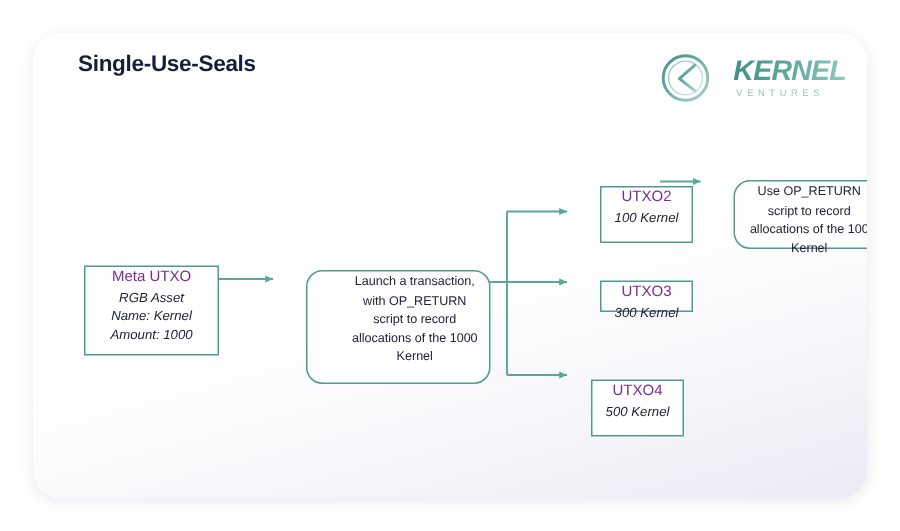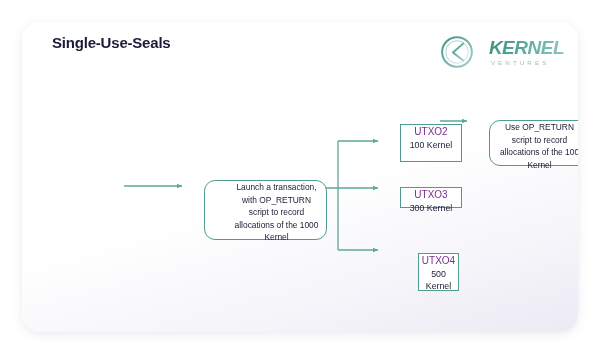--- a/index.html
+++ b/index.html
@@ -92,33 +92,34 @@
   .node-title {
     font-size: 10px;
     font-weight: normal;
     color: #7b2d8e;
     line-height: 1.35;
   }
   .node-line {
     font-size: 8.8px;
     color: #22223b;
     line-height: 1.45;
+    font-style: italic;
   }
   .node-body {
     font-size: 8.4px;
     color: #22223b;
     line-height: 1.5;
     padding: 0 6px;
   }
 
   #node-meta   { left: 34px;  top: 155px; width: 90px;  height: 60px; }
-  #node-tx     { left: 182px; top: 158px; width: 123px; height: 60px; padding-left: 22px; }
+  #node-tx     { left: 182px; top: 158px; width: 123px; height: 76px; padding-left: 22px; }
   #node-utxo2  { left: 378px; top: 102px; width: 62px;  height: 38px; }
   #node-utxo3  { left: 378px; top: 165px; width: 62px;  height: 21px; }
-  #node-utxo4  { left: 396px; top: 231px; width: 41px;  height: 38px; }
+  #node-utxo4  { left: 372px; top: 231px; width: 62px;  height: 38px; }
   #node-note   { left: 467px; top: 98px;  width: 101px; height: 46px; }
 
   
   #wires {
     position: absolute;
     left: 0; top: 0;
     width: 600px; height: 354px;
     pointer-events: none;
   }
 </style>
@@ -165,20 +166,26 @@
         <path d="M316,119 L316,228"></path>
 
         <path d="M316,119 L356,119" marker-end="url(#arrow)"></path>
         <path d="M316,166 L356,166" marker-end="url(#arrow)"></path>
         <path d="M316,228 L356,228" marker-end="url(#arrow)"></path>
 
         <path d="M418,99 L445,99" marker-end="url(#arrow)"></path>
       </g>
     </svg>
 
+    <div id="node-meta" class="node">
+      <div class="node-title">Meta UTXO</div>
+      <div class="node-line">RGB Asset</div>
+      <div class="node-line">Name: Kernel</div>
+      <div class="node-line">Amount: 1000</div>
+    </div>
 
     <div id="node-tx" class="node rounded">
       <div class="node-body">Launch a transaction, with OP_RETURN script to record allocations of the 1000 Kernel</div>
     </div>
 
     <div id="node-utxo2" class="node">
       <div class="node-title">UTXO2</div>
       <div class="node-line">100 Kernel</div>
     </div>
 

